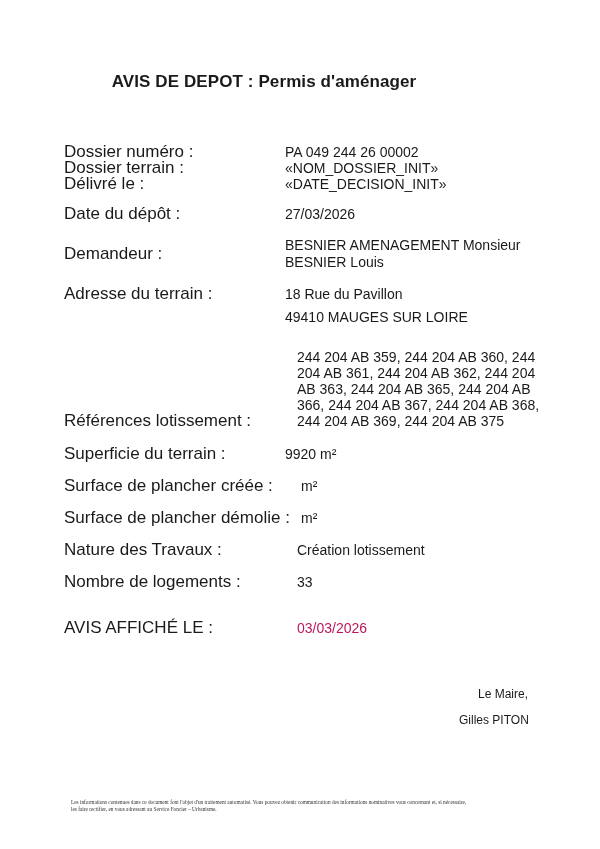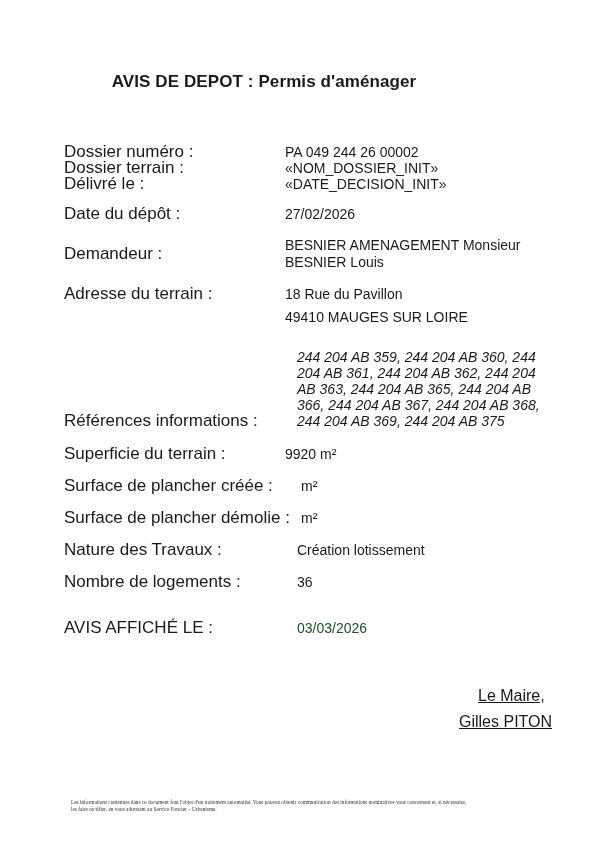--- a/index.html
+++ b/index.html
@@ -2,74 +2,74 @@
 <html><head>
   <meta charset="utf-8">
   <style>
     html, body { margin: 0; padding: 0; background: #ffffff; }
     body { width: 600px; height: 849px; position: relative; overflow: hidden;
            font-family: "Liberation Sans", sans-serif; color: #1a1a1a; }
     .title { position: absolute; top: 72px; left: 0; width: 528px; text-align: center;
              font-weight: bold; font-size: 17px; letter-spacing: 0.1px; }
     .lbl { position: absolute; left: 64px; font-size: 17px; line-height: 16px; }
     .val { position: absolute; left: 285px; font-size: 14px; line-height: 16px; }
-    .val.cad { left: 297px; width: 260px; font-style: italic; }
+    .val.cad { left: 297px; width: 260px; }
     .val.indent { left: 297px; }
     .red { color: #c3272d; }
-    .sig { position: absolute; font-size: 16px; text-decoration: underline; }
+    .sig { position: absolute; font-size: 12px; }
     .footer { position: absolute; left: 71px; top: 799px; width: 470px;
               font-family: "Liberation Serif", serif; font-size: 5.3px; line-height: 7px; color: #333; }
   </style>
 </head>
 <body>
 
 <div class="title">AVIS DE DEPOT : Permis d'aménager</div>
 
 <div class="lbl" style="top:144px">Dossier numéro :</div>
 <div class="val" style="top:144px">PA 049 244 26 00002</div>
 <div class="lbl" style="top:160px">Dossier terrain :</div>
 <div class="val" style="top:160px">«NOM_DOSSIER_INIT»</div>
 <div class="lbl" style="top:176px">Délivré le :</div>
 <div class="val" style="top:176px">«DATE_DECISION_INIT»</div>
 
 <div class="lbl" style="top:206px">Date du dépôt :</div>
-<div class="val" style="top:206px">27/02/2026</div>
+<div class="val" style="top:206px">27/03/2026</div>
 
 <div class="lbl" style="top:246px">Demandeur :</div>
 <div class="val" style="top:237px">BESNIER AMENAGEMENT Monsieur</div>
 <div class="val" style="top:254px">BESNIER Louis</div>
 
 <div class="lbl" style="top:286px">Adresse du terrain :</div>
 <div class="val" style="top:286px">18 Rue du Pavillon</div>
 <div class="val" style="top:309px">49410 MAUGES SUR LOIRE</div>
 
 <div class="val cad" style="top:349px">244 204 AB 359, 244 204 AB 360, 244</div>
 <div class="val cad" style="top:365px">204 AB 361, 244 204 AB 362, 244 204</div>
 <div class="val cad" style="top:381px">AB 363, 244 204 AB 365, 244 204 AB</div>
 <div class="val cad" style="top:397px">366, 244 204 AB 367, 244 204 AB 368,</div>
 <div class="val cad" style="top:413px">244 204 AB 369, 244 204 AB 375</div>
-<div class="lbl" style="top:413px">Références informations :</div>
+<div class="lbl" style="top:413px">Références lotissement :</div>
 
 <div class="lbl" style="top:446px">Superficie du terrain :</div>
 <div class="val" style="top:446px">9920 m²</div>
 
 <div class="lbl" style="top:478px">Surface de plancher créée :</div>
 <div class="val" style="top:478px; left:301px">m²</div>
 
 <div class="lbl" style="top:510px">Surface de plancher démolie :</div>
 <div class="val" style="top:510px; left:301px">m²</div>
 
 <div class="lbl" style="top:542px">Nature des Travaux :</div>
 <div class="val indent" style="top:542px">Création lotissement</div>
 
 <div class="lbl" style="top:574px">Nombre de logements :</div>
-<div class="val indent" style="top:574px">36</div>
+<div class="val indent" style="top:574px">33</div>
 
 <div class="lbl" style="top:620px">AVIS AFFICHÉ LE :</div>
-<div class="val indent red" style="top: 620px; color: #14532d;">03/03/2026</div>
+<div class="val indent red" style="top: 620px; color: #be185d;">03/03/2026</div>
 
 <div class="sig" style="top:687px; left:478px">Le Maire,</div>
 <div class="sig" style="top:713px; left:459px">Gilles PITON</div>
 
 <div class="footer">
   <div>Les informations contenues dans ce document font l'objet d'un traitement automatisé. Vous pouvez obtenir communication des informations nominatives vous concernant et, si nécessaire,</div>
   <div>les faire rectifier, en vous adressant au Service Foncier – Urbanisme.</div>
 </div>
 
 </body></html>

